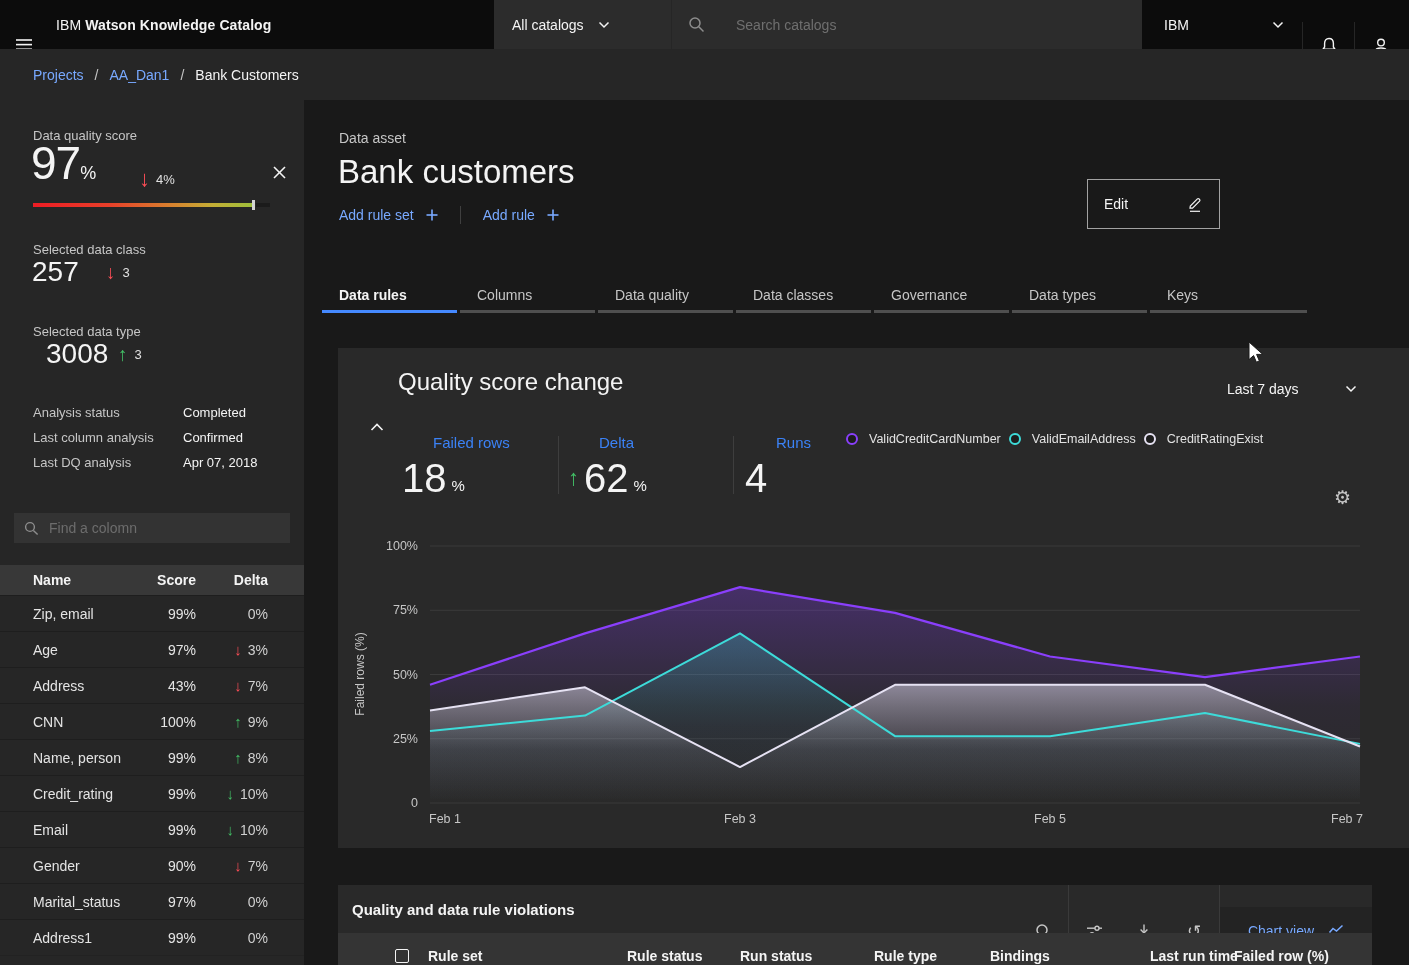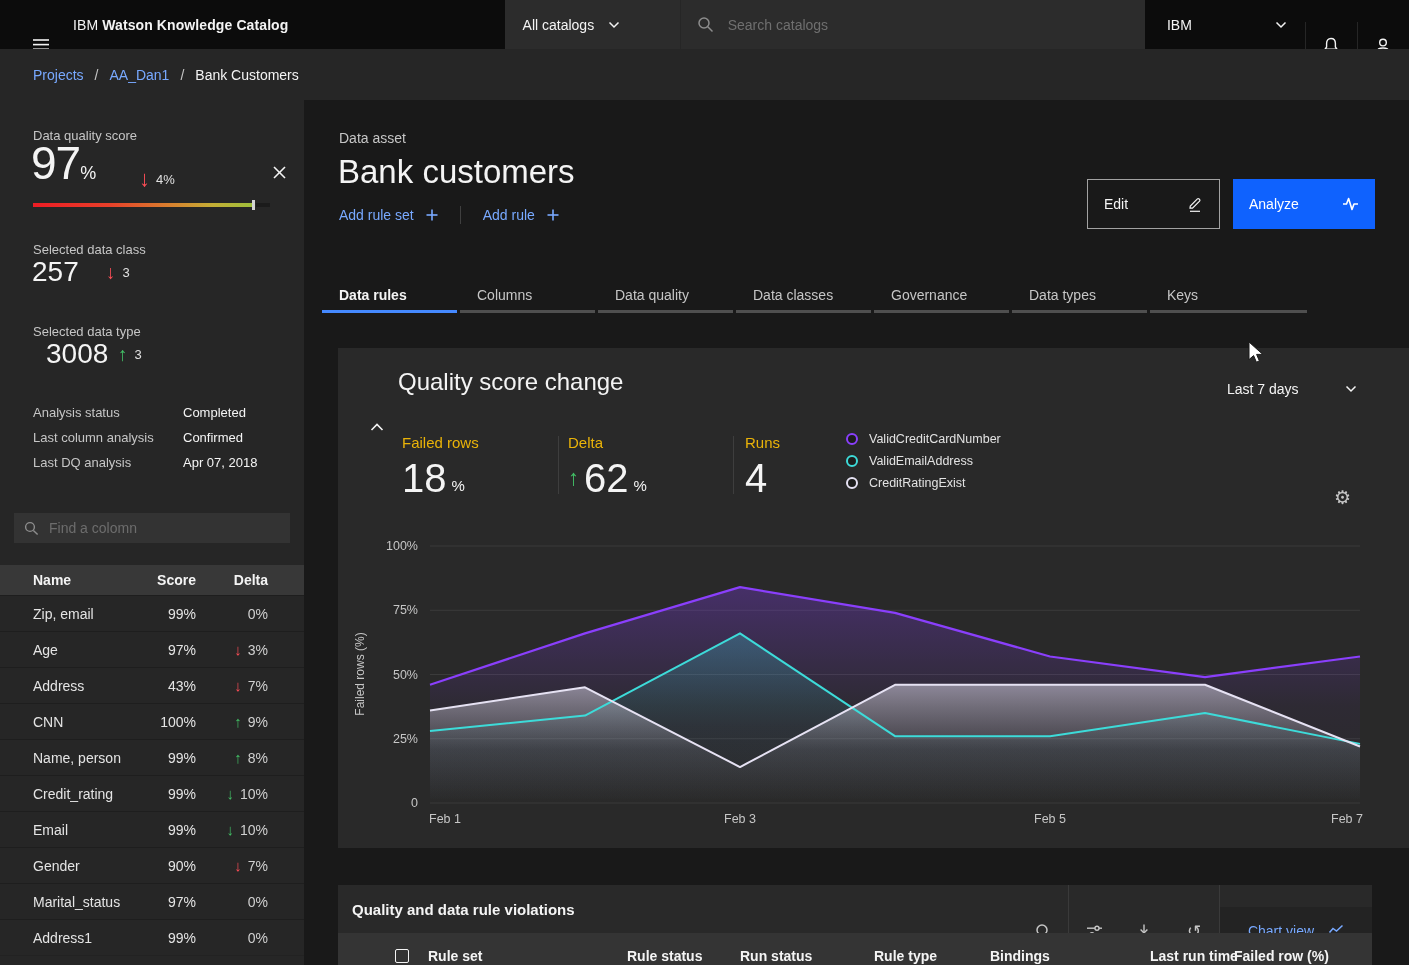--- a/index.html
+++ b/index.html
@@ -3,27 +3,27 @@
 <meta charset="utf-8">
 <style>
   html,body{margin:0;padding:0;background:#000;}
   .root{position:relative;width:1409px;height:965px;background:#191919;overflow:hidden;
         font-family:"Liberation Sans",sans-serif;color:#f4f4f4;-webkit-font-smoothing:antialiased;}
   svg{overflow:visible;display:block;}
   button{font-family:inherit;margin-top:44px;}
 
   
   .topnav{position:absolute;top:0;left:0;right:0;height:49px;display:flex;background:#0c0c0c;}
-  .nav-left{width:494px;display:flex;align-items:center;padding-left:17px;}
+  .nav-left{width:494px;display:flex;align-items:center;}
   .hamburger{width:48px;height:49px;display:flex;align-items:center;justify-content:center;background:none;border:none;cursor:pointer;}
   .brand{font-size:14px;color:#f4f4f4;margin-left:8px;letter-spacing:.1px;white-space:nowrap;}
   .brand b{font-weight:700;margin-left:4px;}
   .nav-catalogs{width:178px;background:#2c2c2c;display:flex;align-items:center;justify-content:flex-start;gap:14px;padding:0 18px;font-size:14px;box-sizing:border-box;cursor:pointer;border-right:1px solid #262626;}
   .nav-search{width:470px;background:#2c2c2c;display:flex;align-items:center;gap:14px;padding:0 16px;box-sizing:border-box;cursor:text;}
-  .nav-search .ph{color:#6f6f6f;font-size:14px;}
+  .nav-search .ph{color:#6f6f6f;font-size:14px;margin-left:17px;}
   .nav-right{flex:1;display:flex;align-items:center;background:#0c0c0c;}
   .nav-account{display:flex;align-items:center;justify-content:space-between;width:160px;height:49px;padding:0 18px 0 22px;font-size:14px;box-sizing:border-box;cursor:pointer;}
   .nav-ibtn{width:52px;height:49px;display:flex;align-items:center;justify-content:center;background:none;border:none;border-left:1px solid #262626;cursor:pointer;}
 
   
   .breadcrumb-bar{position:absolute;top:49px;left:0;right:0;height:51px;background:#262626;display:flex;align-items:center;padding-left:33px;font-size:14px;box-sizing:border-box;}
   .bc-sep{margin:0 11px;color:#c6c6c6;}
   .bc-item.link{color:#78a9ff;cursor:pointer;}
   .bc-item.current{color:#f4f4f4;}
 
@@ -80,27 +80,27 @@
   .tab:last-child{width:157px;margin-right:0;}
   .tab.active{border-bottom-color:#4589ff;color:#f4f4f4;font-weight:700;}
 
   
   .chart-card{position:absolute;left:338px;top:348px;width:1218px;height:500px;background:#292929;}
   .card-collapse{position:absolute;left:26px;top:30px;background:none;border:none;cursor:pointer;}
   .card-title{position:absolute;left:60px;top:20px;font-size:24px;font-weight:300;color:#f4f4f4;}
   .range-sel{position:absolute;left:889px;top:33px;width:130px;display:flex;justify-content:space-between;align-items:center;font-size:14px;cursor:pointer;}
   .stat{position:absolute;top:86px;}
   .s1{left:64px;} .s2{left:230px;} .s3{left:407px;}
-  .stat-label{font-size:15px;color:#eab308;margin-bottom:9px;}
+  .stat-label{font-size:15px;color:#3b82f6;margin-bottom:9px;margin-left:31px;}
   .stat-valrow{display:flex;align-items:flex-end;gap:5px;}
   .stat-big{font-size:40px;font-weight:300;line-height:.9;}
   .stat-unit{font-size:15px;padding-bottom:2px;}
   .sdiv{position:absolute;top:88px;width:1px;height:58px;background:#3e3e3e;}
   .sd1{left:220px;} .sd2{left:395px;}
-  .legend{position:absolute;left:508px;top:84px;display:flex;flex-direction:column;gap:8px;}
+  .legend{position:absolute;left:508px;top:84px;display:flex;flex-direction:row;gap:8px;}
   .lrow{display:flex;align-items:center;gap:11px;font-size:12.5px;color:#e2e2e2;font-weight:500;cursor:pointer;}
   .ring{width:8px;height:8px;border-radius:50%;border:2.5px solid;box-sizing:content-box;background:#1d1d1d;}
   .gear-btn{position:absolute;left:990px;top:95px;background:none;border:none;color:#c6c6c6;
       font-size:19px;font-family:"DejaVu Sans",sans-serif;cursor:pointer;line-height:1;}
   #qchart{position:absolute;left:0;top:178px;}
 
   
   .vio-card{position:absolute;left:338px;top:885px;width:1034px;height:140px;background:#292929;}
   .vio-head{height:48px;display:flex;align-items:center;}
   .vio-title{flex:1;padding-left:14px;font-size:15px;font-weight:700;color:#f4f4f4;}
@@ -354,26 +354,20 @@
           </g>
         </svg>
     </span>
   </div>
 
   <button class="edit-btn">
     <span>Edit</span>
     <svg width="16" height="17" viewBox="0 0 16 17">
         <path d="M3 12.2 L3.3 10 L10.4 2.9 A1.15 1.15 0 0 1 12 2.9 L12.6 3.5 A1.15 1.15 0 0 1 12.6 5.1 L5.5 12.2 Z" fill="none" stroke="#f4f4f4" stroke-width="1.2"></path>
         <line x1="3" y1="15.3" x2="13" y2="15.3" stroke="#f4f4f4" stroke-width="1.2"></line>
-      </svg>
-  </button>
-  <button class="analyze-btn">
-    <span>Analyze</span>
-    <svg width="17" height="16" viewBox="0 0 17 16">
-        <polyline points="1,8 4.5,8 6.6,2.5 10,13.5 12,8 16,8" fill="none" stroke="#fff" stroke-width="1.6" stroke-linejoin="round"></polyline>
       </svg>
   </button>
 
   <nav class="tabs" id="tabs">
       <div class="tab active"><span>Data rules</span></div>
       <div class="tab"><span>Columns</span></div>
       <div class="tab"><span>Data quality</span></div>
       <div class="tab"><span>Data classes</span></div>
       <div class="tab"><span>Governance</span></div>
       <div class="tab"><span>Data types</span></div>

